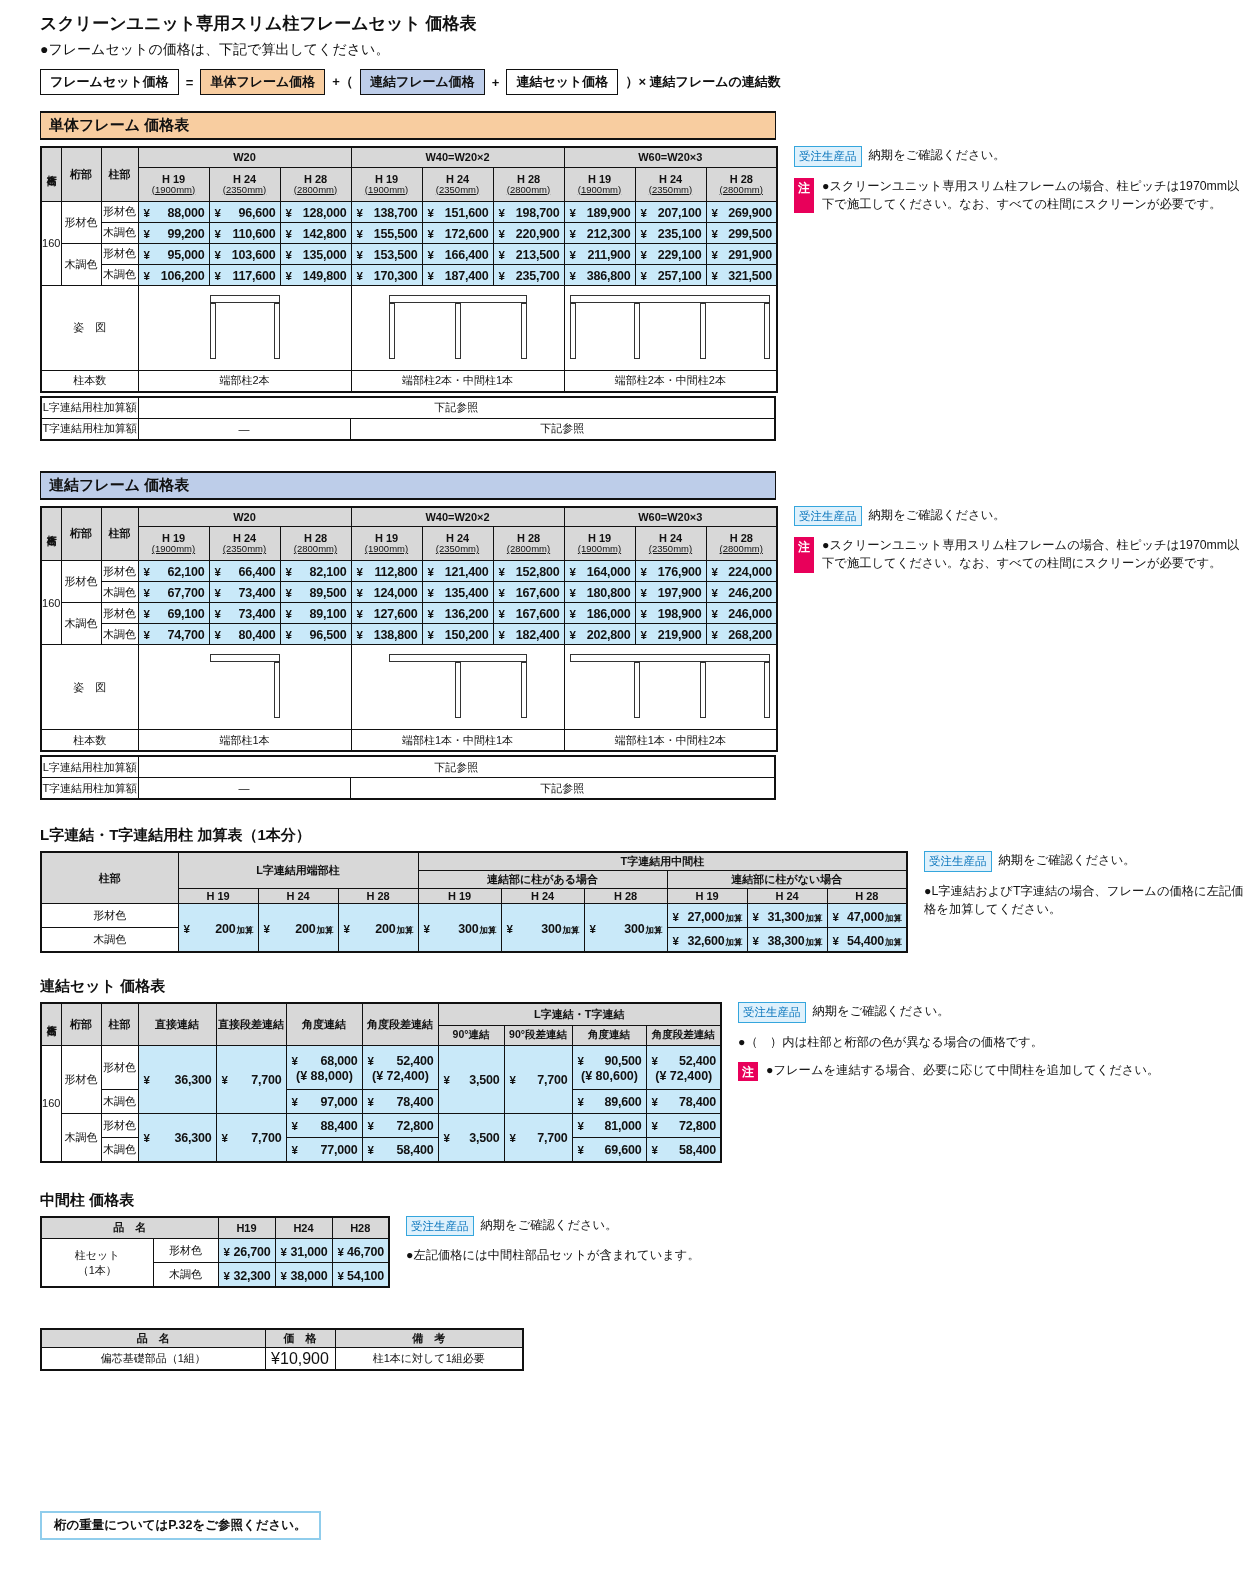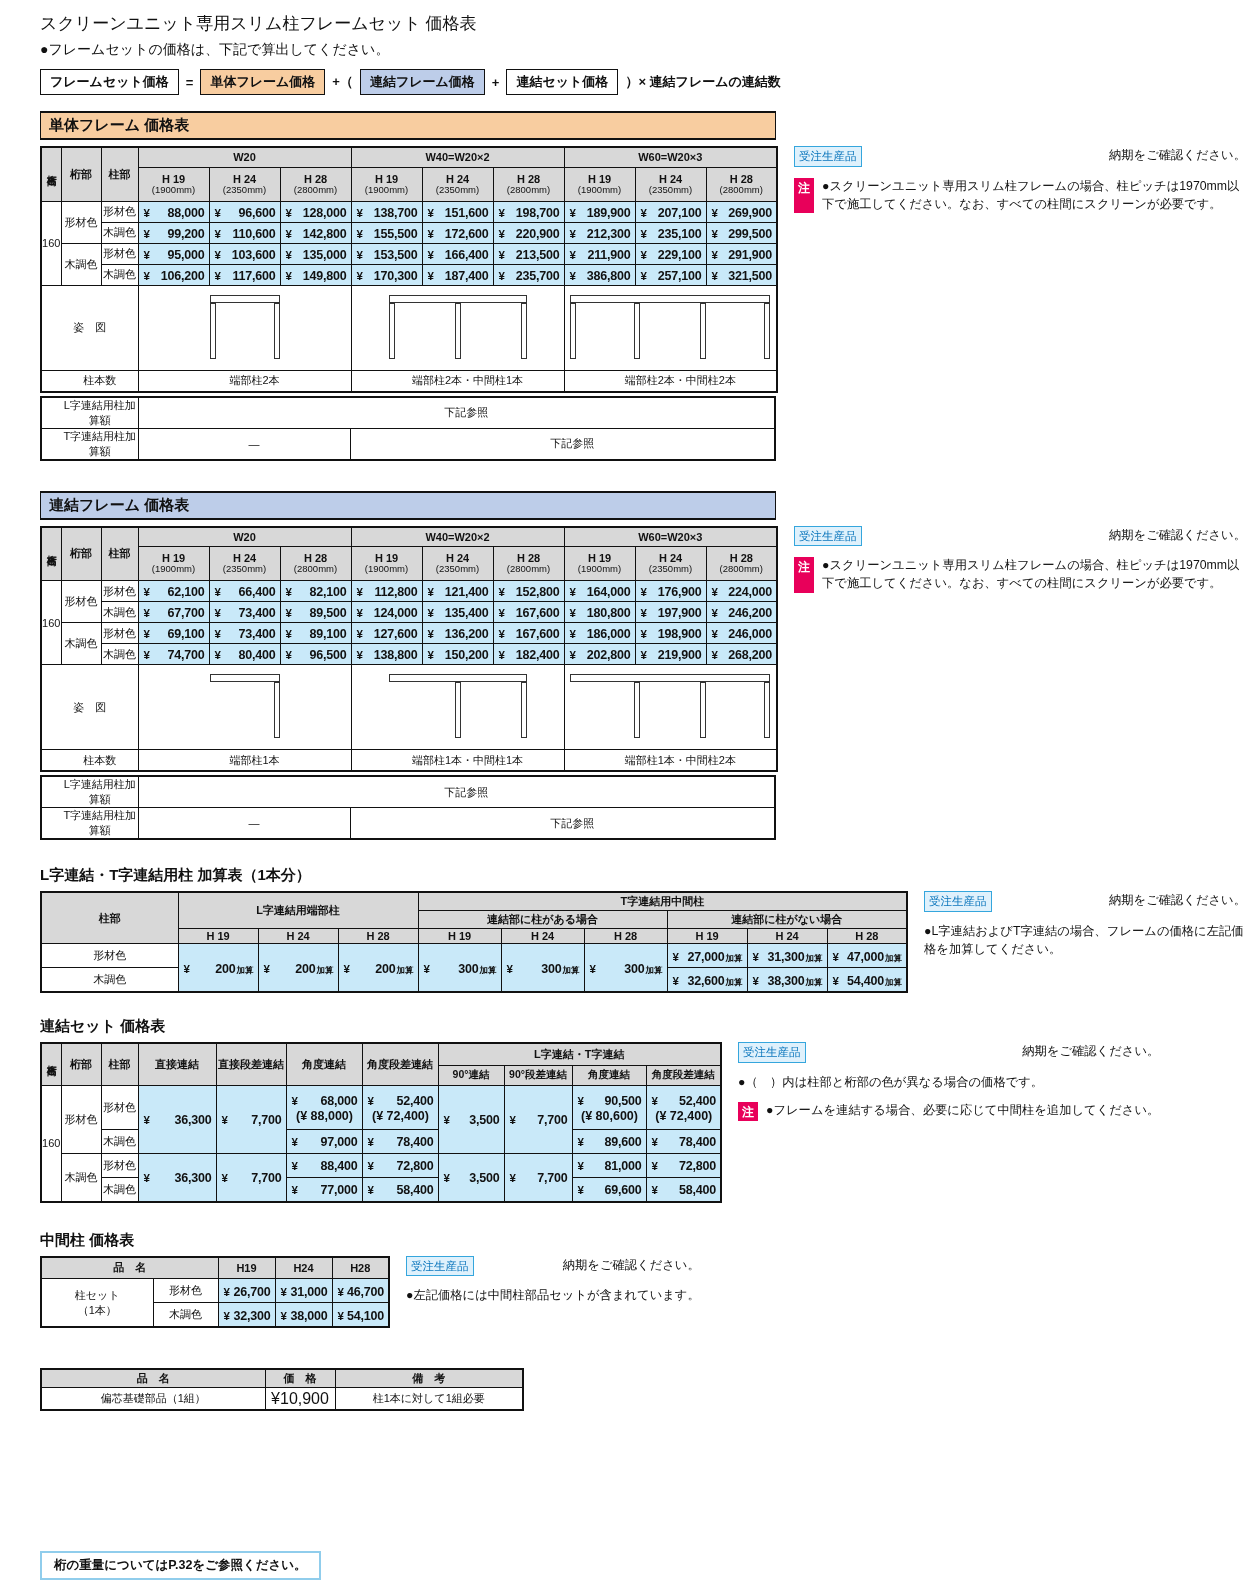--- a/index.html
+++ b/index.html
@@ -1,19 +1,19 @@
 <!DOCTYPE html>
 <html lang="ja"><head>
 <meta charset="utf-8">
 <style>
   html,body{margin:0;padding:0;background:#fff;color:#111;}
   body{width:1246px;font-family:"Liberation Sans","DejaVu Sans",sans-serif;}
   .page{padding:8px 0 10px 40px;}
 
-  .title{font-size:17px;font-weight:normal;margin:4px 0 6px 0;}
+  .title{font-size:17px;font-weight:bold;margin:4px 0 6px 0;}
   .subtitle{font-size:14px;margin:0 0 10px 0;}
 
   
   .formula{display:flex;align-items:center;gap:7px;margin:0 0 16px 0;font-size:13px;font-weight:bold;}
   .fbox{border:1px solid #111;padding:3px 9px;background:#fff;}
   .fbox.peach{background:#f8cda0;}
   .fbox.blue{background:#bdcde9;}
 
   
   .bar{width:726px;border:1px solid #111;border-top-width:2px;border-bottom-width:2px;
@@ -21,47 +21,47 @@
   .bar.peach{background:#f8cda0;}
   .bar.blue{background:#bdcde9;}
 
   .sec{display:flex;align-items:flex-start;margin-bottom:30px;}
   .sec-title{font-size:15px;font-weight:bold;margin:0 0 6px 0;}
 
   
   table{border-collapse:collapse;table-layout:fixed;border:2px solid #111;}
   th,td{border:1px solid #111;padding:0;overflow:hidden;}
   th{background:#d8d8d8;font-size:11px;font-weight:bold;text-align:center;padding:1px 0;}
-  .mm{display:block;font-size:9.5px;font-weight:normal;line-height:1.15;}
+  .mm{display:block;font-size:9.5px;font-weight:normal;line-height:1.15;text-decoration:underline;}
   td.l{background:#fff;font-size:11px;text-align:center;vertical-align:middle;}
   td.c{background:#c9e9f9;}
   .vert{writing-mode:vertical-rl;text-orientation:upright;font-size:10px;letter-spacing:1px;padding:2px 0;}
 
   
   td.p{vertical-align:middle;padding:1px 4px 1px 5px;}
   td.p .l1{display:flex;justify-content:space-between;align-items:baseline;width:100%;}
   td.p i{font-style:normal;font-weight:bold;font-size:11.5px;}
   td.p b{font-size:12.5px;letter-spacing:-0.2px;}
   td.p small{font-size:8.5px;font-weight:bold;margin-left:1px;}
   td.p .l2{display:block;text-align:center;font-weight:bold;font-size:12.5px;line-height:1.2;}
   tr.h18 td{height:18px;}
-  tr.h20 td{height:20px;padding-left:20px;}
+  tr.h20 td{height:20px;}
   tr.h21 td{height:21px;}
 
   
   td.figcell{height:84px;background:#fff;vertical-align:middle;}
   .diag{position:relative;margin:0 auto;height:66px;}
   .diag .beam{position:absolute;top:0;left:0;right:0;height:6px;border:1px solid #333;background:#fff;}
   .diag .post{position:absolute;top:8px;width:4px;height:54px;border:1px solid #333;background:#fff;}
 
   .addtable{margin-top:3px;}
 
   
   .notes{padding-left:16px;font-size:12.3px;line-height:1.45;max-width:470px;}
-  .noteline{margin-bottom:11px;display:flex;align-items:center;justify-content:space-between;}
+  .noteline{margin-bottom:11px;display:flex;align-items:center;}
   .badge-order{display:inline-block;border:1px solid #35a6dd;background:#dff1fc;color:#0b76bc;
                font-size:11.5px;padding:1px 4px;margin-right:7px;white-space:nowrap;}
   .flagrow{display:flex;align-items:stretch;margin-bottom:10px;}
   .flag{width:20px;background:#e8005a;color:#fff;font-size:12px;font-weight:bold;text-align:center;
         padding-top:2px;flex:0 0 20px;}
   .flagtext{margin-left:8px;}
   .plain-note{margin-bottom:10px;}
 
   .badge-option{display:inline-block;background:#0e6eb8;color:#fff;font-size:12.5px;font-weight:bold;
                 padding:2px 16px;margin-left:14px;vertical-align:2px;}

